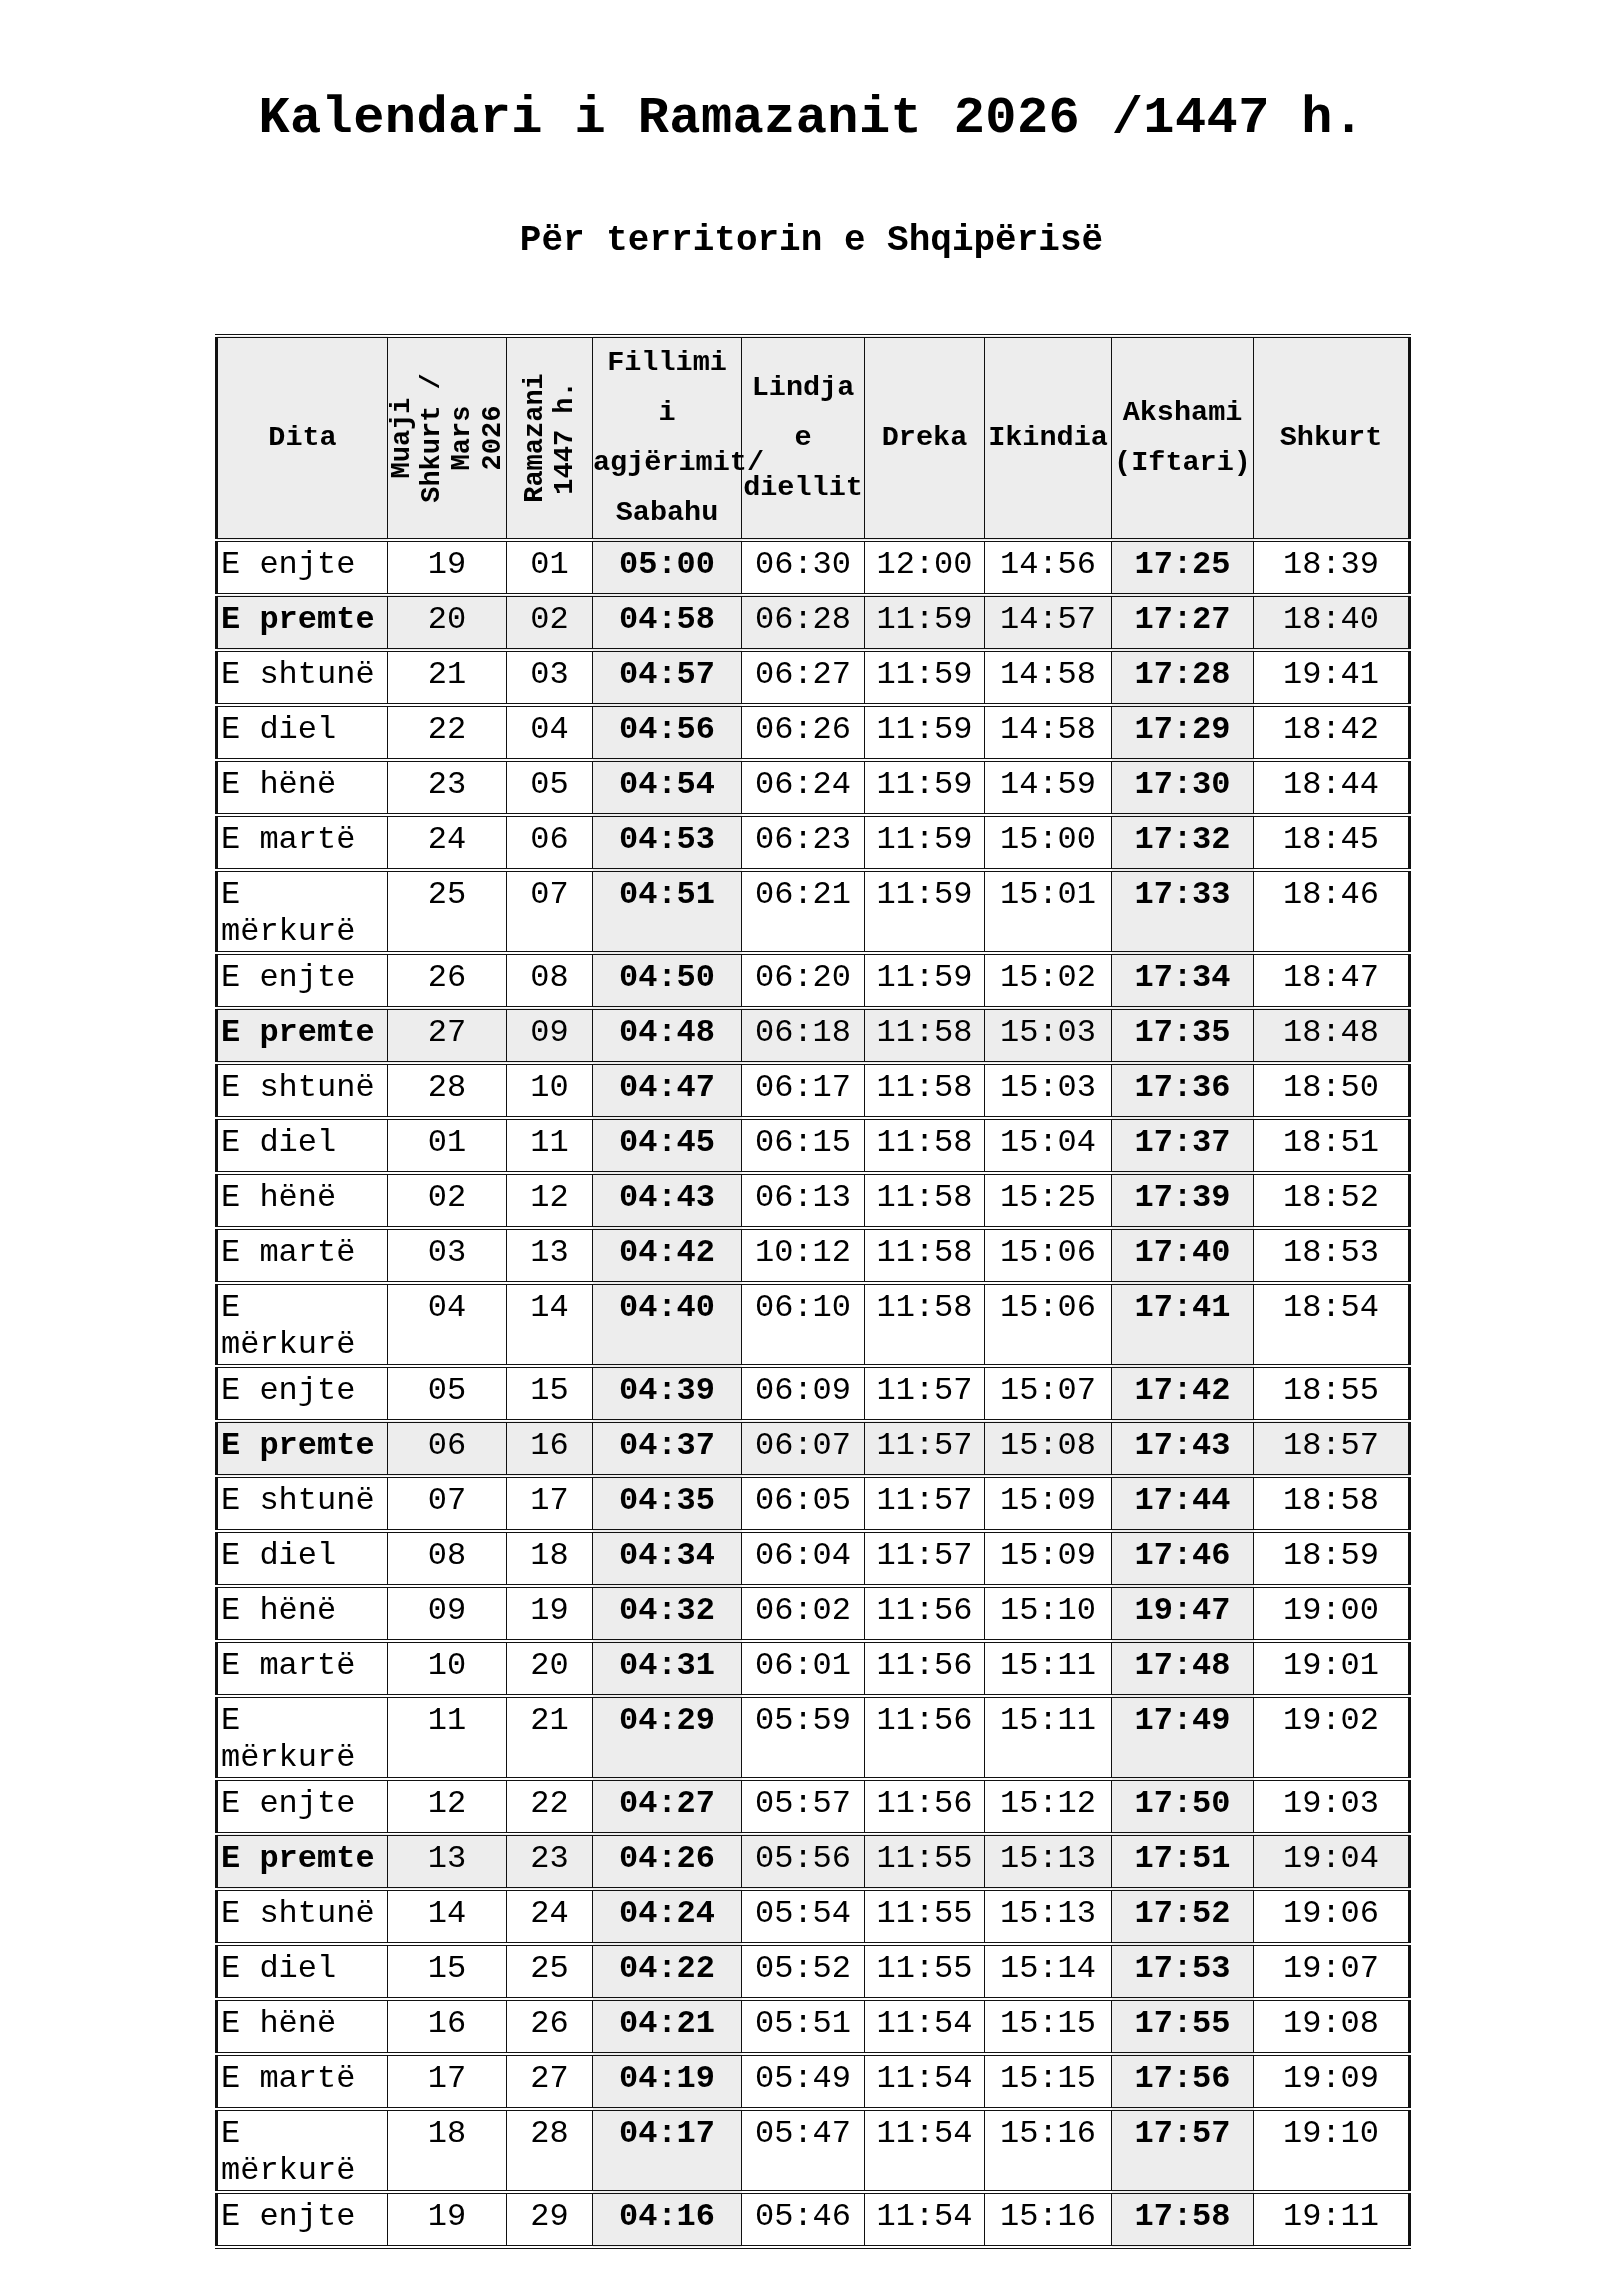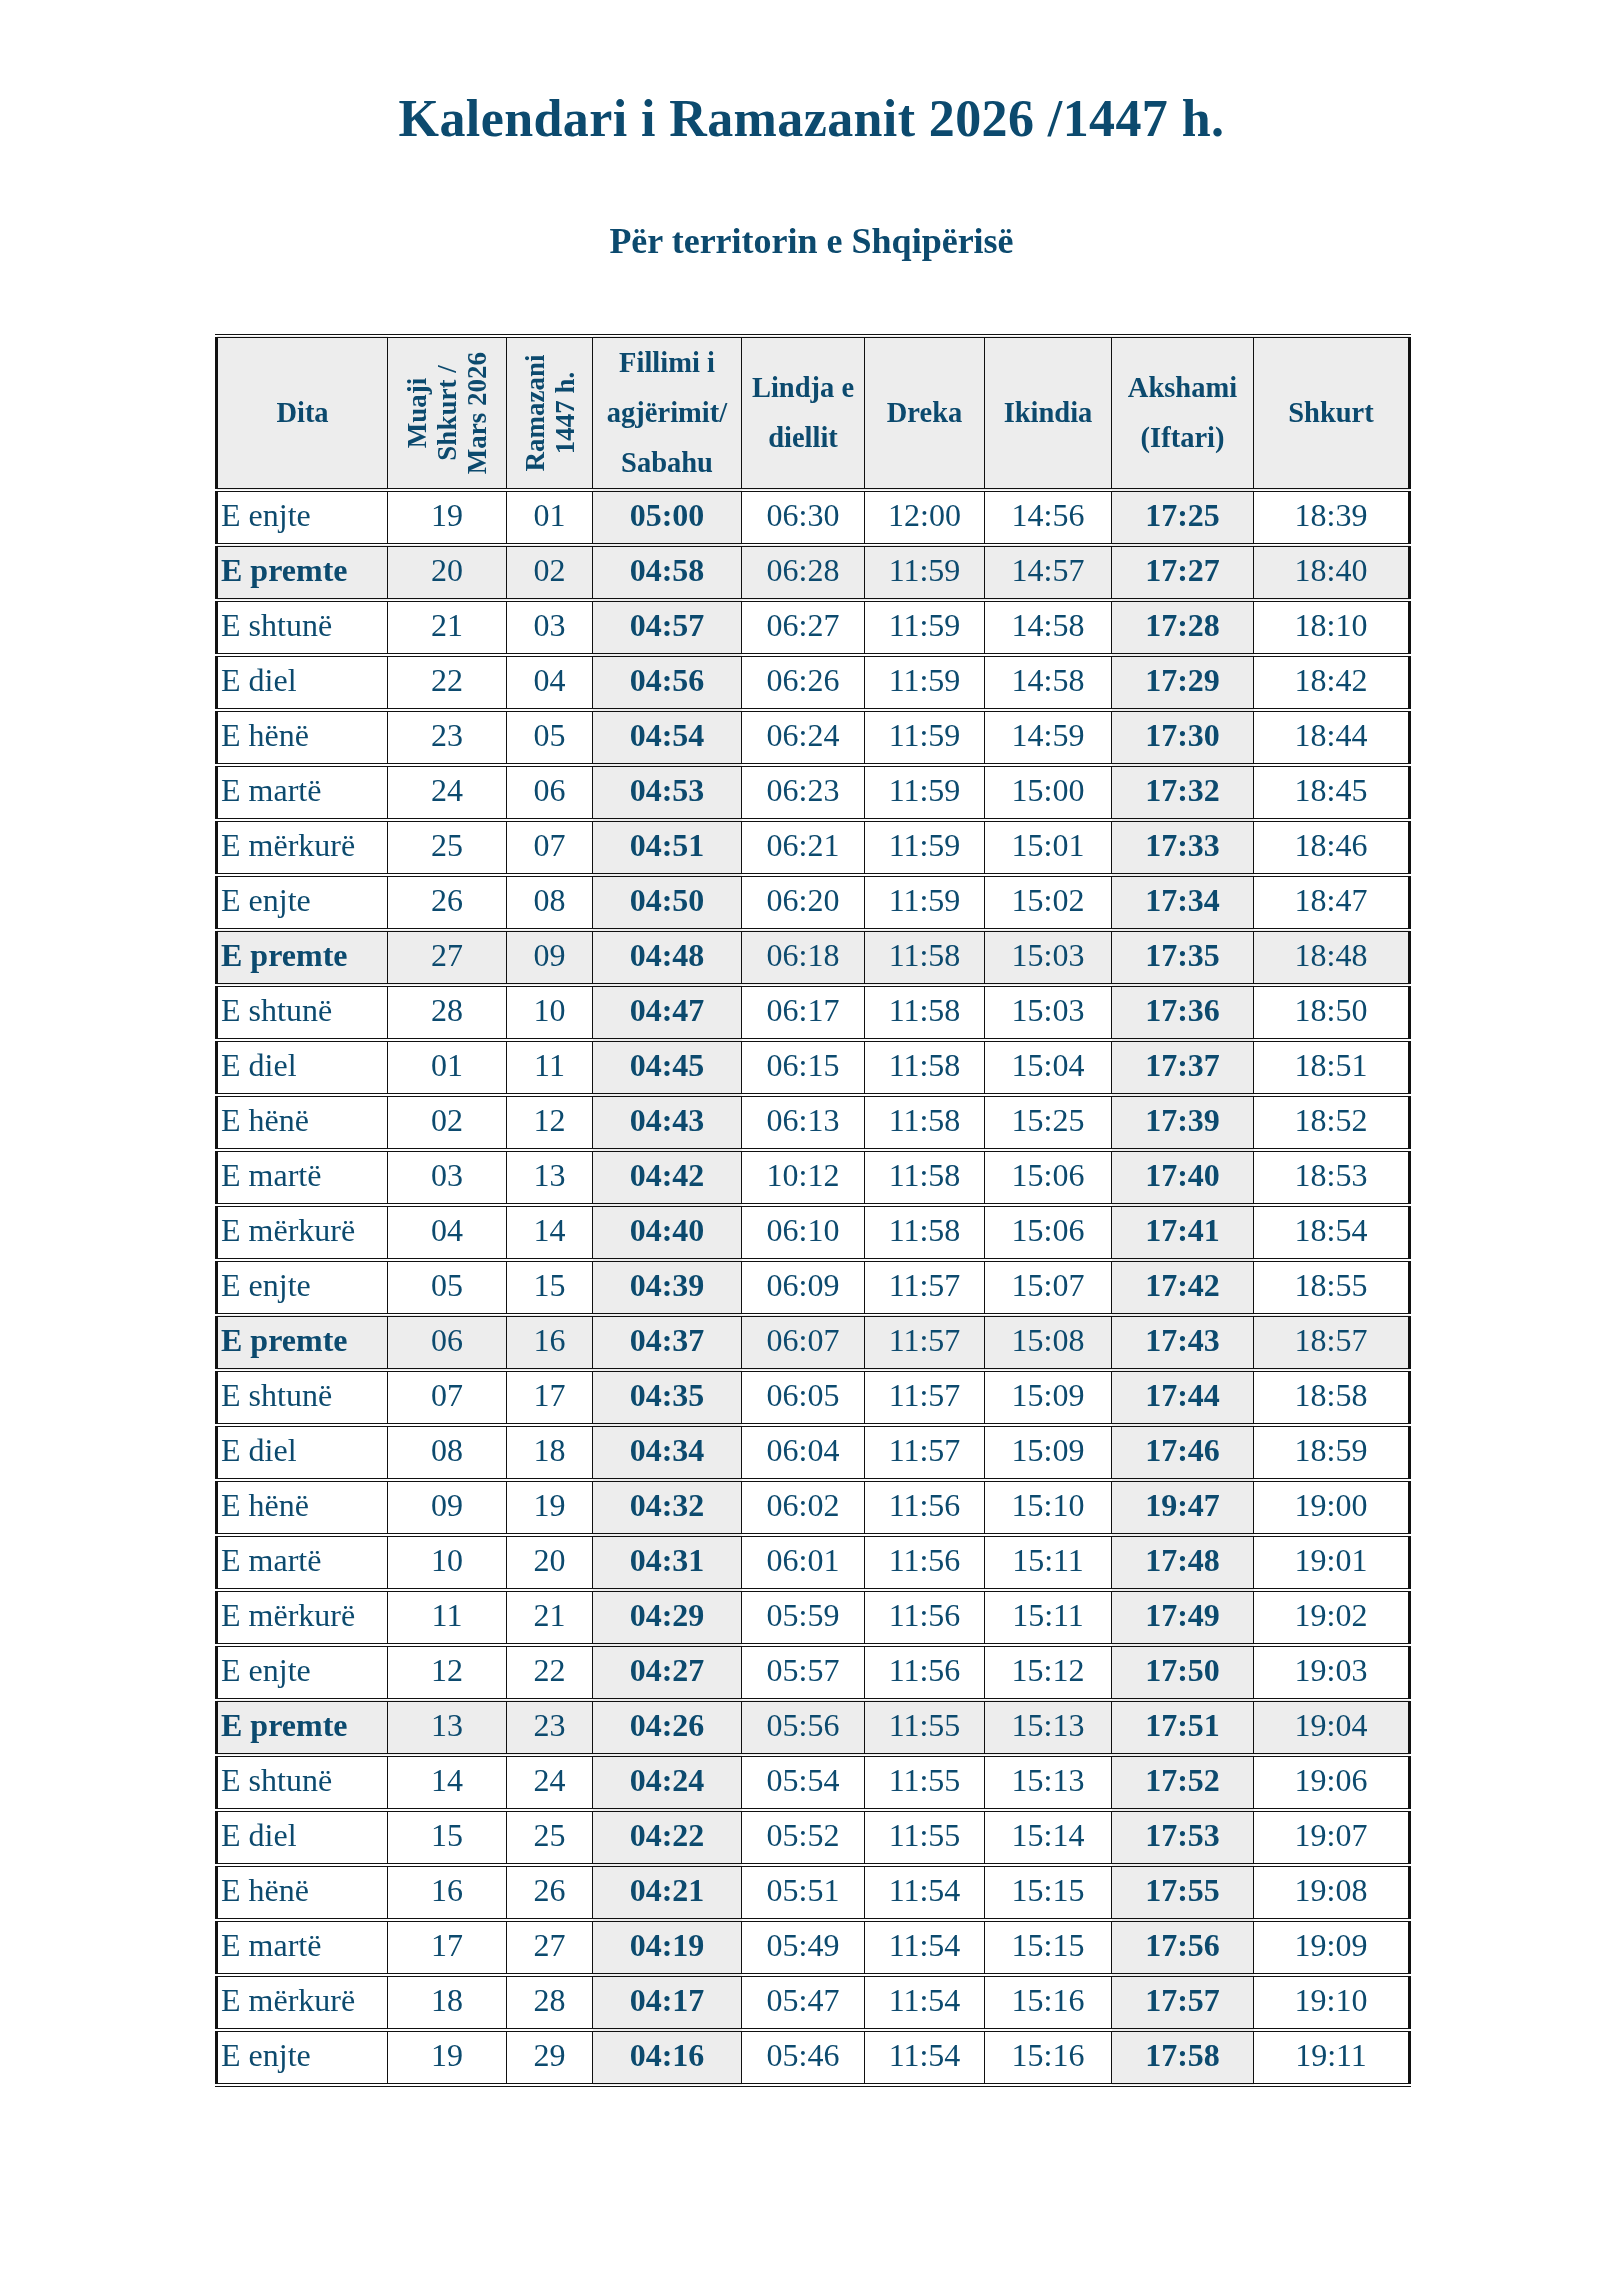--- a/index.html
+++ b/index.html
@@ -2,22 +2,22 @@
 <html style="--shade: #ededed; --border: #111111;font-size:12.7px"><head>
 <meta charset="utf-8">
 <style>
   * { margin: 0; padding: 0; box-sizing: border-box; }
   html, body { background: #ffffff; }
   .page {
     position: relative;
     width: 1623px;
     height: 2295px;
     background: #ffffff;
-    font-family: Liberation Serif, serif;
-    color: #0c4a6e;
+    font-family: Liberation Mono, monospace;
+    color: #000000;
     overflow: hidden;
   }
   .doc-title {
     position: absolute;
     top: 89px;
     left: 0;
     width: 100%;
     text-align: center;
     font-size: 52px;
     font-weight: bold;
@@ -181,21 +181,21 @@
         </tr>
         <tr>
           <td class="c1">E shtunë</td>
           <td class="c2">21</td>
           <td class="c3">03</td>
           <td class="c4">04:57</td>
           <td class="c5">06:27</td>
           <td class="c6">11:59</td>
           <td class="c7">14:58</td>
           <td class="c8">17:28</td>
-          <td class="c9">18:10</td>
+          <td class="c9">19:41</td>
         </tr>
         <tr>
           <td class="c1">E diel</td>
           <td class="c2">22</td>
           <td class="c3">04</td>
           <td class="c4">04:56</td>
           <td class="c5">06:26</td>
           <td class="c6">11:59</td>
           <td class="c7">14:58</td>
           <td class="c8">17:29</td>

